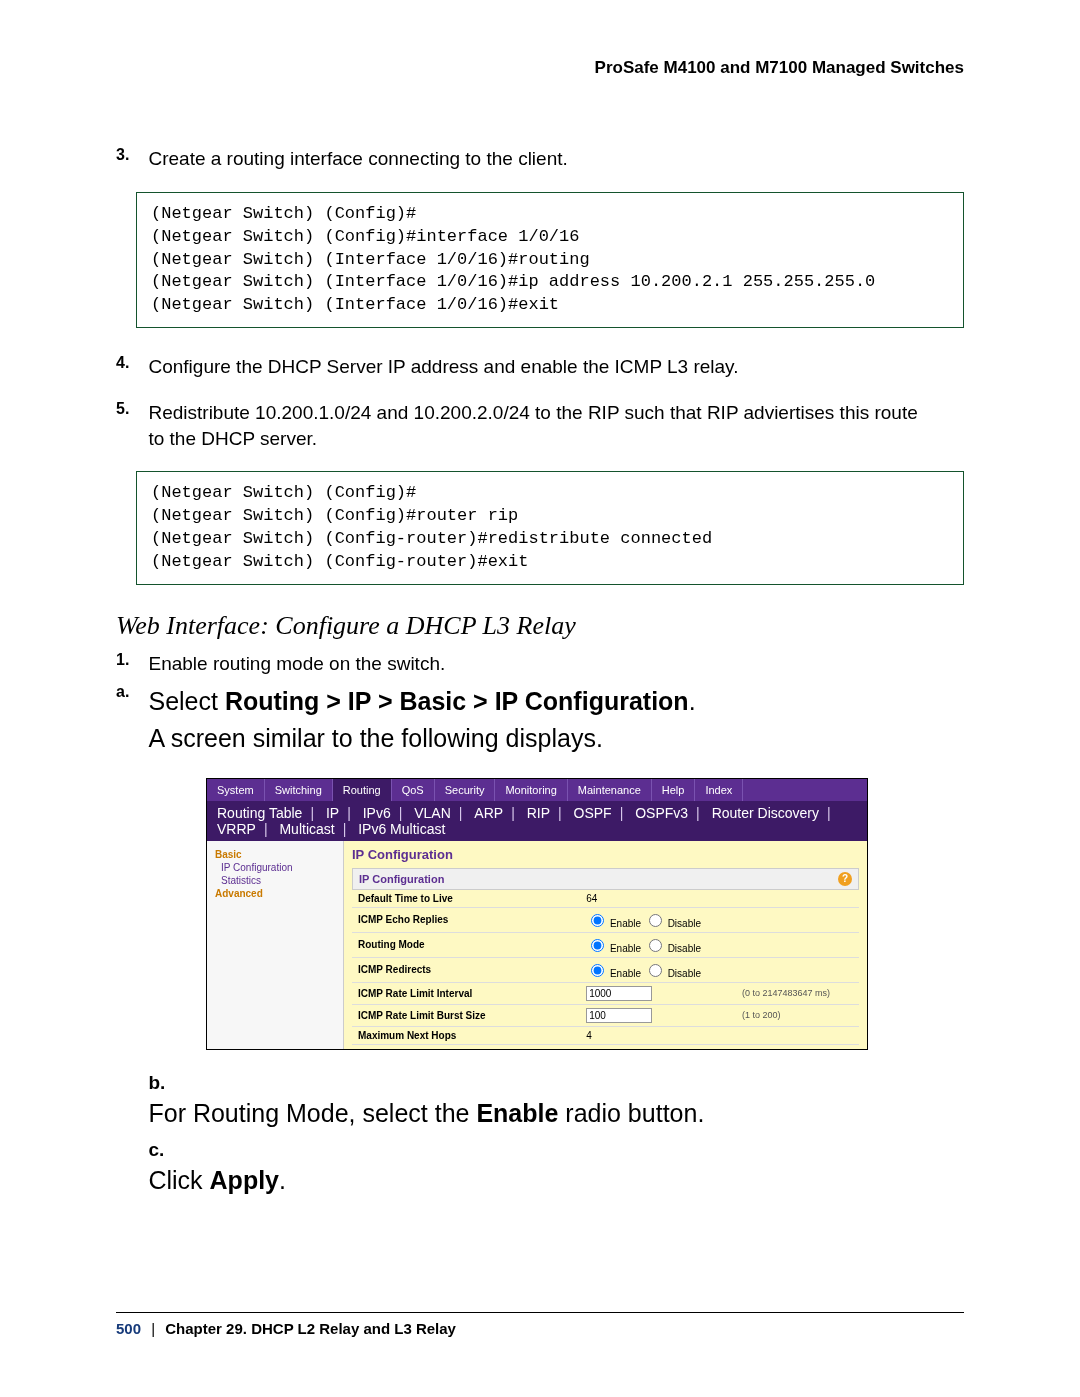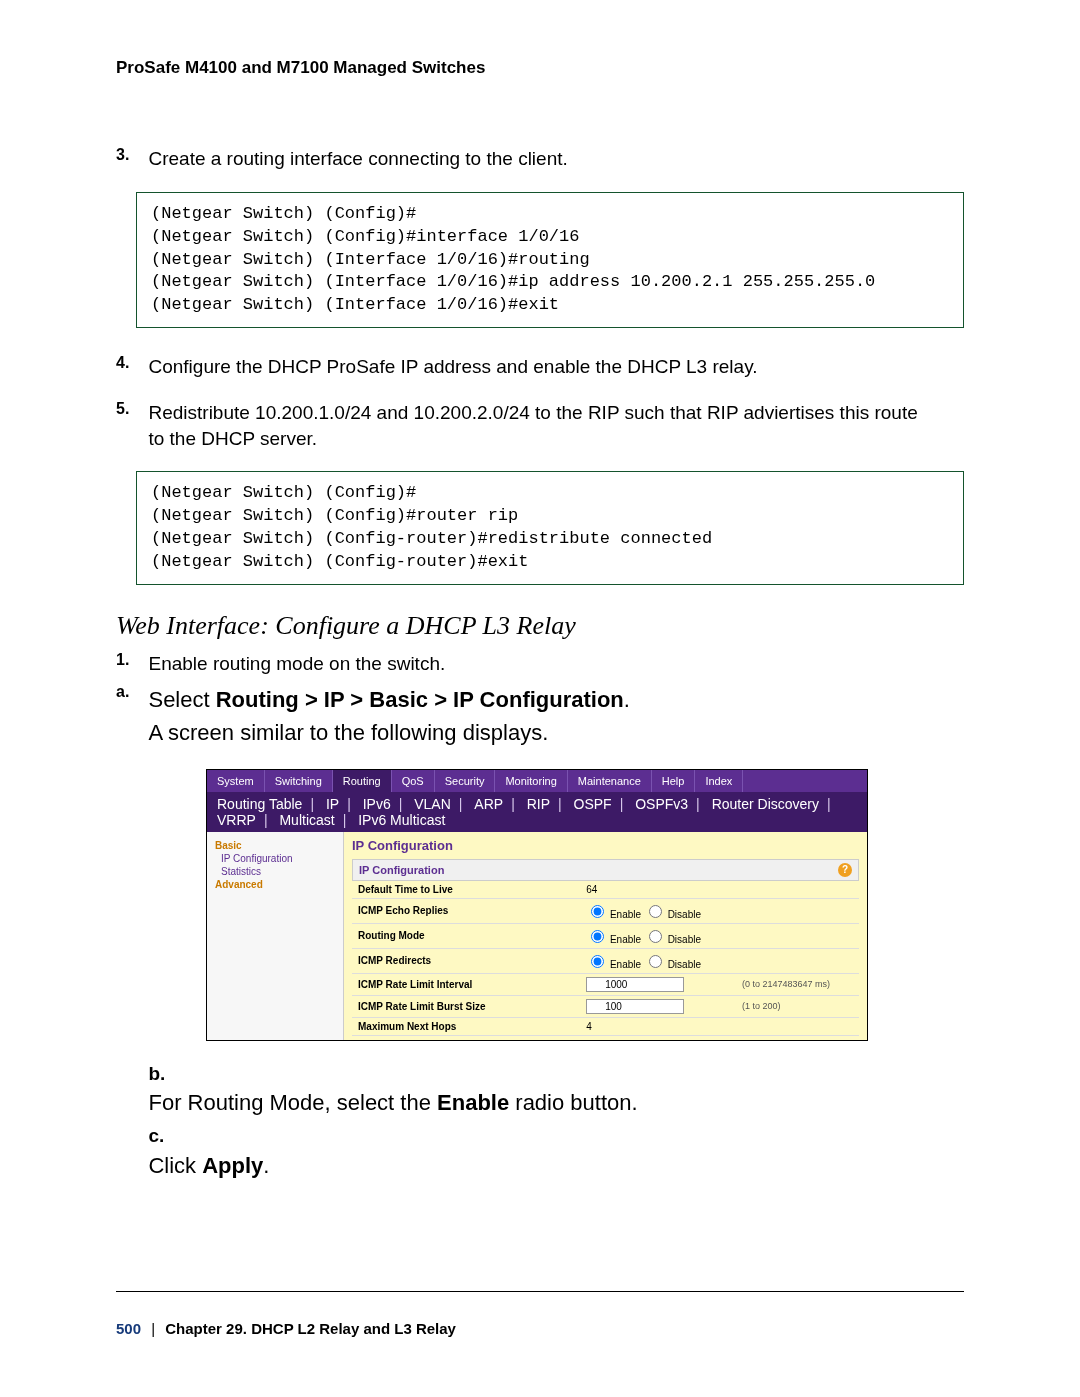--- a/index.html
+++ b/index.html
@@ -1,27 +1,27 @@
 <!DOCTYPE html>
 <html><head>
 <meta charset="utf-8">
 <style>
   html,body{margin:0;padding:0;background:#fff;font-family:Arial,Helvetica,sans-serif;color:#000}
   .page{width:1080px;height:1397px;position:relative;box-sizing:border-box;padding:58px 116px 0 116px}
-  .hdr{font-weight:bold;font-size:17px;margin-bottom:68px}
+  .hdr{font-weight:bold;font-size:17px;text-align:right;margin-bottom:68px}
   ol.main{list-style:none;padding:0;margin:0}
   ol.main>li{margin-bottom:20px}
   .num{font-weight:bold;display:inline-block;width:28px;vertical-align:top}
   .body{display:inline-block;width:790px;vertical-align:top;font-size:19px;line-height:1.35}
   pre.code{border:1px solid #14532d;margin:16px 0 26px 20px;padding:10px 14px;font-family:"Courier New",monospace;font-size:17px;line-height:1.35;white-space:pre;overflow:hidden}
   h3.section{font-family:Georgia,'Times New Roman',serif;font-style:italic;font-weight:normal;font-size:26px;margin:26px 0 10px 0}
   ol.sub{list-style:none;padding:0;margin:6px 0 0 0}
   ol.sub>li{margin:4px 0}
   .subnum{font-weight:bold;display:inline-block;width:28px;vertical-align:top}
-  .subbody{display:inline-block;width:760px;vertical-align:top;font-size:22px;line-height:1.5}
+  .subbody{display:inline-block;width:760px;vertical-align:top;font-size:25px;line-height:1.5}
   b{font-weight:bold}
 
   
   .ui{margin:14px 18px 14px 90px;width:660px;border:1px solid #000;font-family:Tahoma,Arial,sans-serif;font-size:11px}
   .ui .tabs{display:flex;background:#5c2e91;color:#fff}
   .ui .tab{padding:5px 10px;border-right:1px solid #7a52b0;cursor:default;background:#5c2e91}
   .ui .tab.active{background:#3d1a66}
   .ui .subnav{background:#3d1a66;color:#fff;padding:4px 6px;font-size:14px}
   .ui .subnav span{margin:0 4px;color:#fff}
   .ui .subnav span.sep{color:#d7c8ea}
@@ -29,24 +29,24 @@
   .ui .side{width:120px;background:#f7f7f7;border-right:1px solid #ccc;padding:6px 8px;font-size:10px}
   .ui .side .gh{color:#c97a00;font-weight:bold;margin:2px 0}
   .ui .side .itm{color:#5c2e91;margin:2px 0 2px 6px}
   .ui .cfg{flex:1;padding:4px 8px}
   .ui .cfg h4{margin:2px 0 6px 0;color:#5c2e91;font-size:13px}
   .ui .panelhdr{border:1px solid #ccc;background:#f0f0f0;padding:3px 6px;font-weight:bold;color:#5c2e91;font-size:11px;display:flex;justify-content:space-between;align-items:center}
   .ui .help{width:14px;height:14px;border-radius:50%;background:#f0a020;color:#fff;text-align:center;line-height:14px;font-size:10px}
   .ui table{width:100%;border-collapse:collapse;font-size:10px}
   .ui td{border-bottom:1px solid #ddd;padding:3px 6px}
   .ui td.lbl{width:45%;font-weight:bold}
-  .ui td.val input[type=text]{width:60px;font-size:10px;border:1px solid #999;padding:1px 18px}
+  .ui td.val input[type=text]{width:60px;font-size:10px;border:1px solid #999;padding:1px 2px}
   .ui td.hint{color:#555;font-size:9px}
 
-  .footer{position:absolute;left:116px;right:116px;bottom:60px;border-top:1px solid #000;padding-top:28px;font-size:15px}
+  .footer{position:absolute;left:116px;right:116px;bottom:60px;border-top:1px solid #000;padding-top:7px;font-size:15px}
   .footer .pn{color:#163a7a;font-weight:bold}
   .footer .sep{margin:0 6px}
 </style>
 </head>
 <body>
 
 <div class="page">
 
   <div class="hdr">ProSafe M4100 and M7100 Managed Switches</div>
 
@@ -58,21 +58,21 @@
   </ol>
   <pre class="code">(Netgear Switch) (Config)#
 (Netgear Switch) (Config)#interface 1/0/16
 (Netgear Switch) (Interface 1/0/16)#routing
 (Netgear Switch) (Interface 1/0/16)#ip address 10.200.2.1 255.255.255.0
 (Netgear Switch) (Interface 1/0/16)#exit</pre>
 
   <ol class="main">
     <li>
       <span class="num">4.</span>
-      <span class="body">Configure the DHCP ProSafe IP address and enable the DHCP L3 relay.</span>
+      <span class="body">Configure the DHCP Server IP address and enable the ICMP L3 relay.</span>
     </li>
   </ol>
 
   <ol class="main">
     <li>
       <span class="num">5.</span>
       <span class="body">Redistribute 10.200.1.0/24 and 10.200.2.0/24 to the RIP such that RIP adviertises this route to the DHCP server.</span>
     </li>
   </ol>
   <pre class="code">(Netgear Switch) (Config)#

